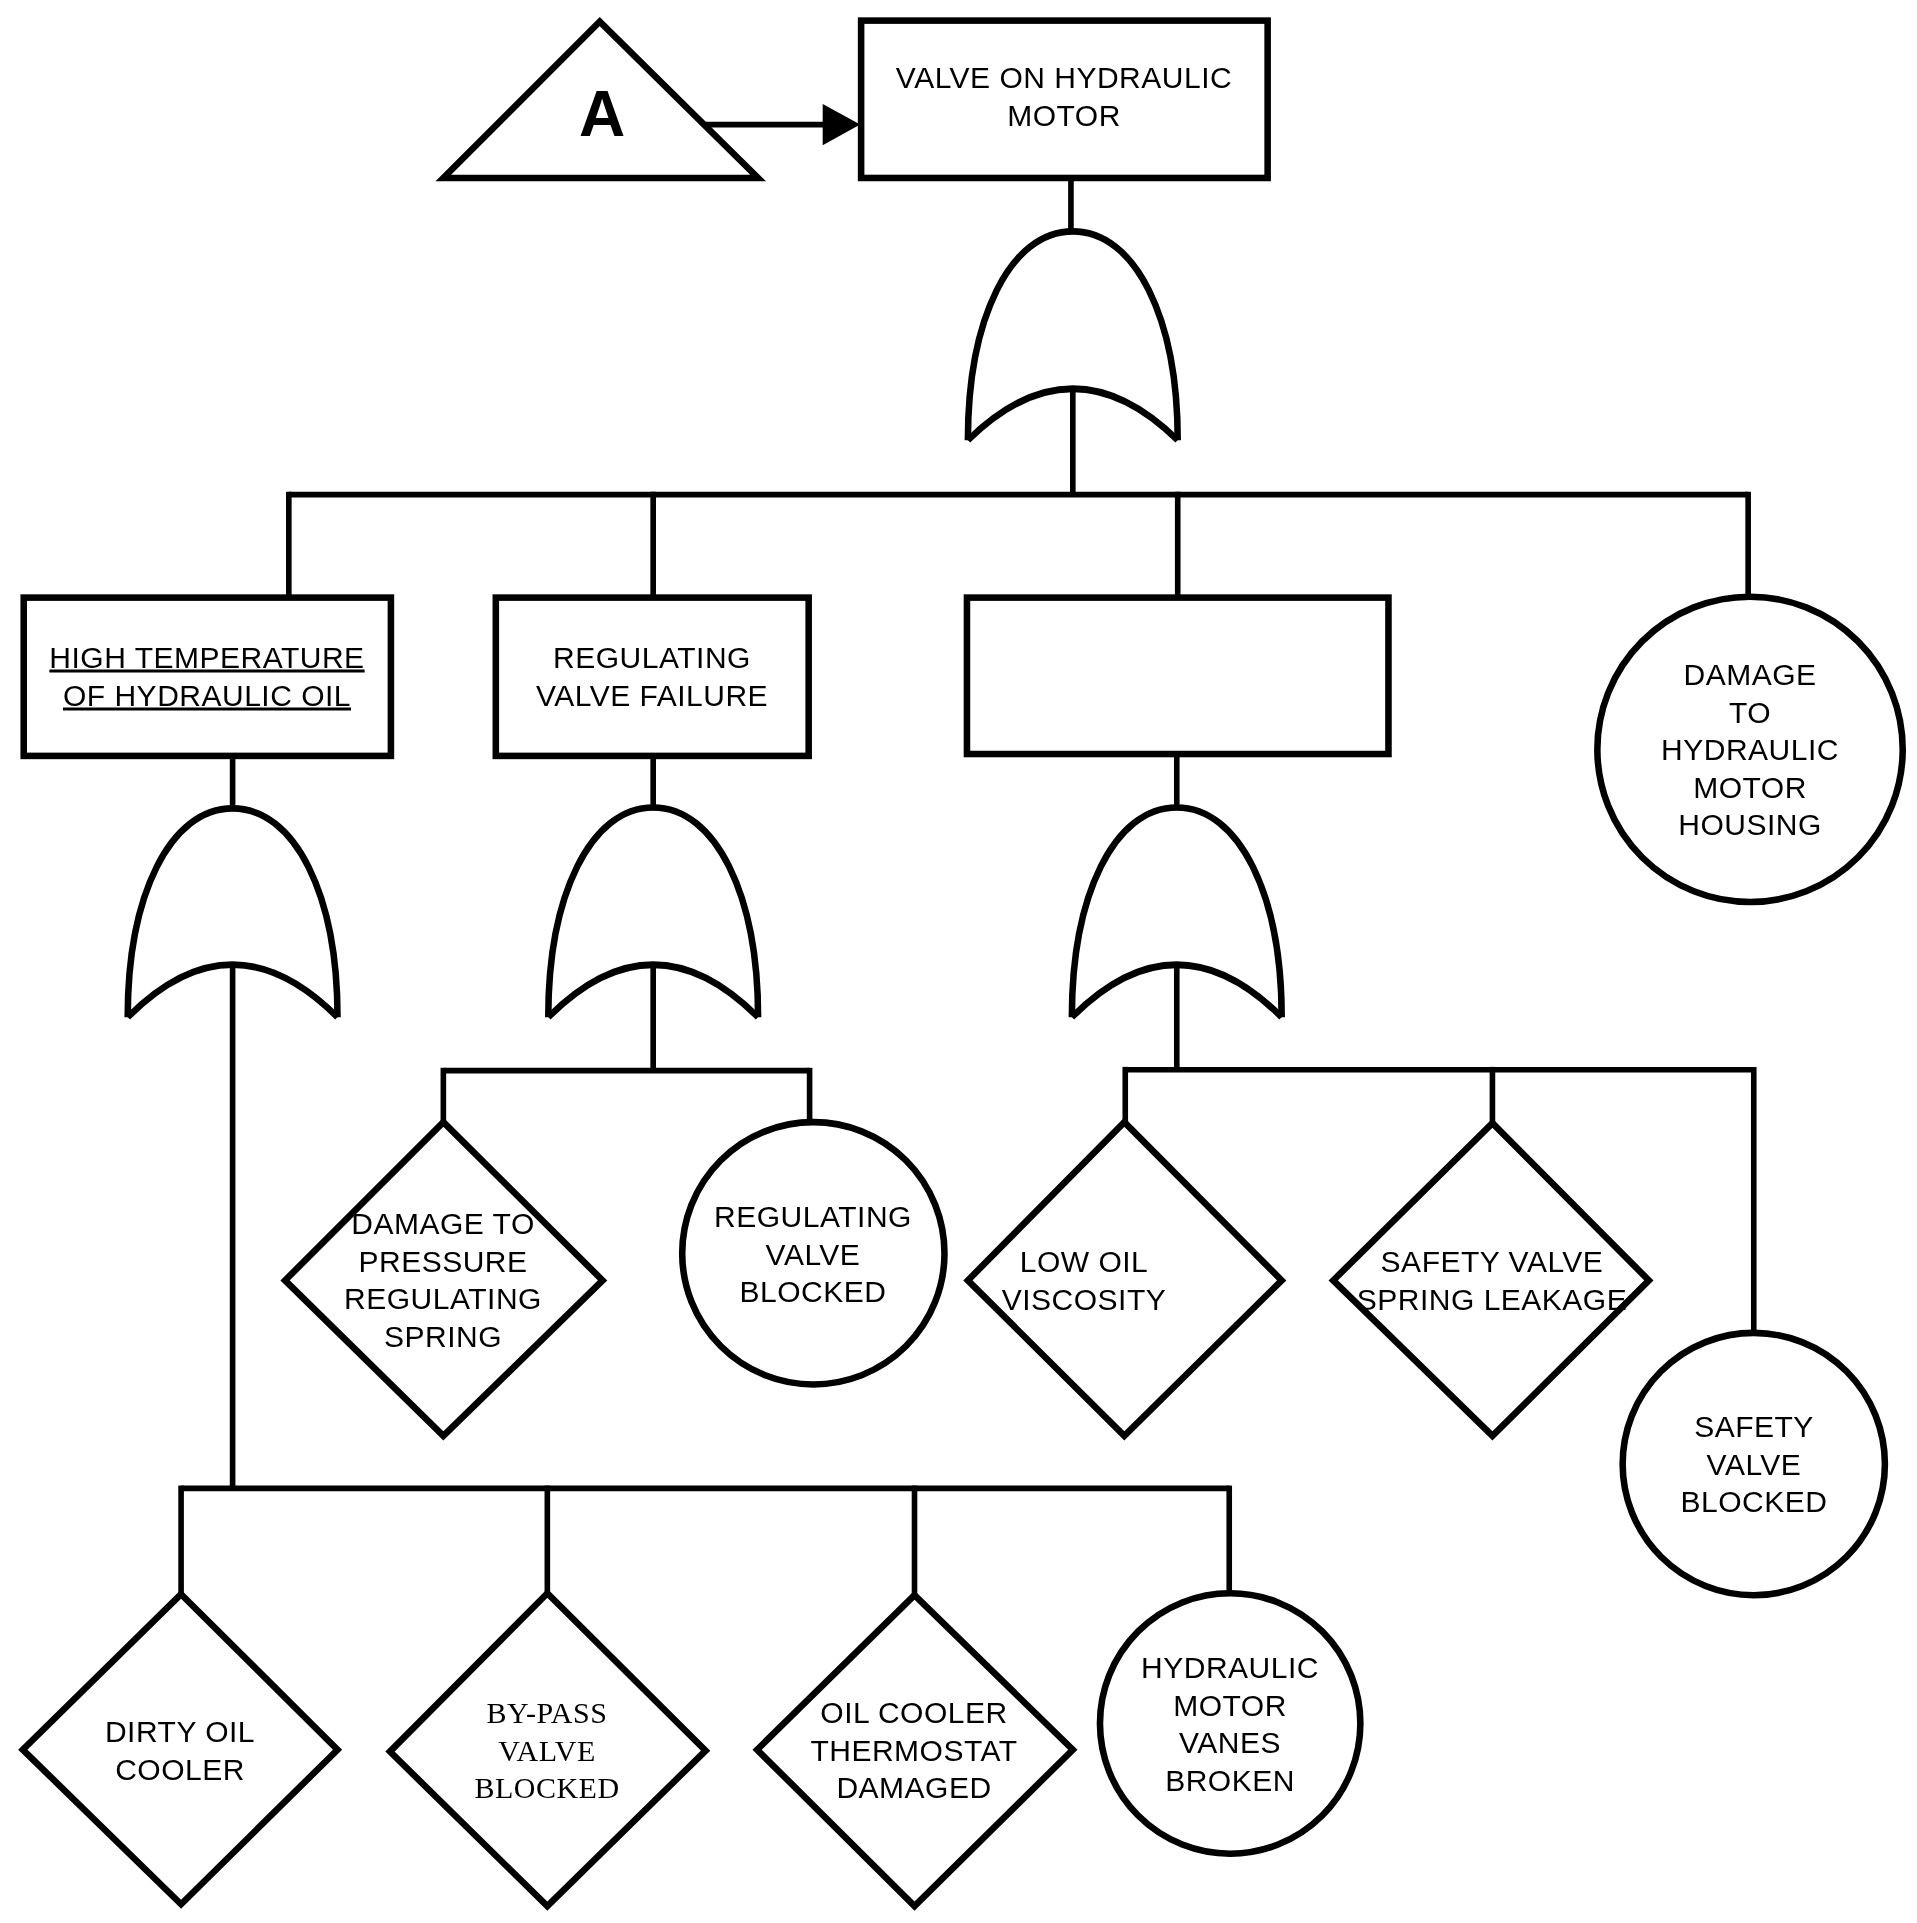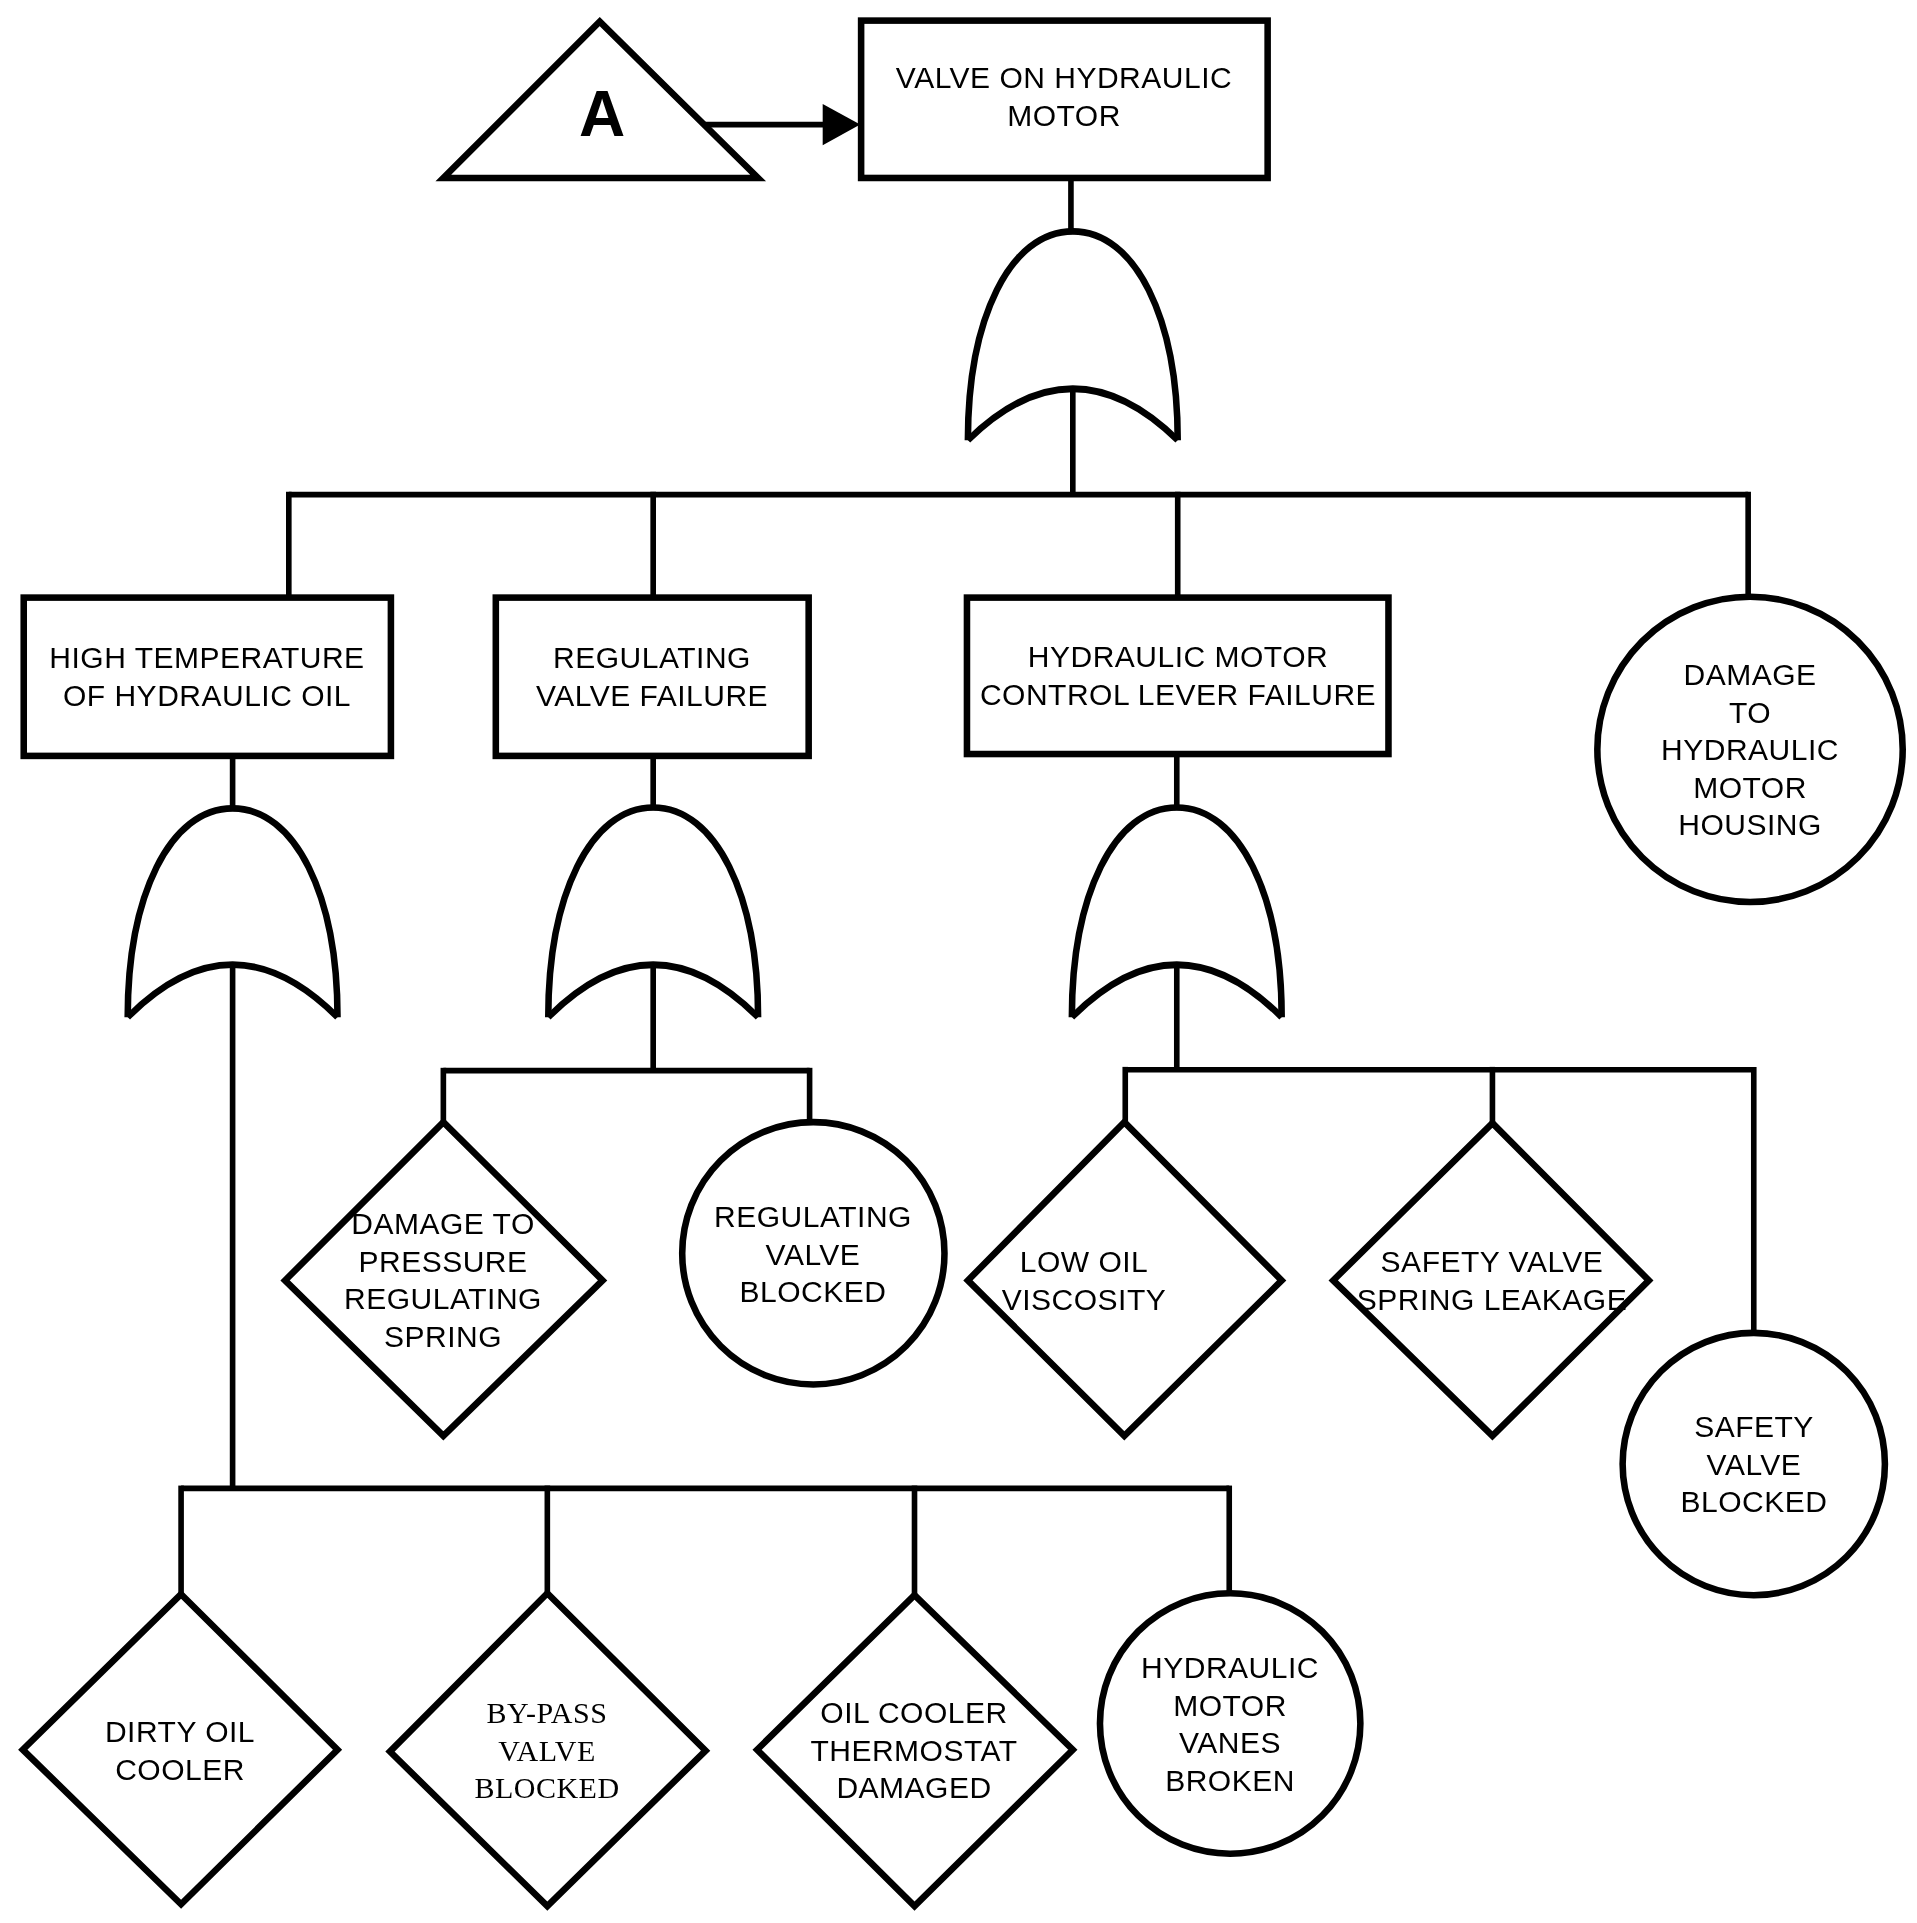--- a/index.html
+++ b/index.html
@@ -110,28 +110,26 @@
     <polygon class="shape" points="584,1701 753,1869 584,2035 416,1870"></polygon>
     <polygon class="shape" points="976,1703 1145,1868 976,2035 808,1868"></polygon>
     <circle class="shape" cx="1313" cy="1840" r="139"></circle>
   </svg>
 
   <div class="lbl lbl-transfer" style="left:602px; top:114px;">A</div>
 
   <div class="lbl" style="left:1064px; top:96px;">VALVE ON HYDRAULIC
 MOTOR</div>
 
-  <div class="lbl" style="left:207px; top:676px;">HIGH TEMPERATURE
+  <div class="lbl" style="left:207px; top:676px;text-decoration:underline;">HIGH TEMPERATURE
 OF HYDRAULIC OIL</div>
 
   <div class="lbl" style="left:652px; top:676px;">REGULATING
 VALVE FAILURE</div>
 
-  <div class="lbl" style="left:1178px; top:675px;">HYDRAULIC MOTOR
-CONTROL LEVER FAILURE</div>
 
   <div class="lbl" style="left:1750px; top:750px;">DAMAGE TO
 HYDRAULIC
 MOTOR HOUSING</div>
 
   <div class="lbl" style="left:443px; top:1280px;">DAMAGE TO
 PRESSURE
 REGULATING
 SPRING</div>
 

